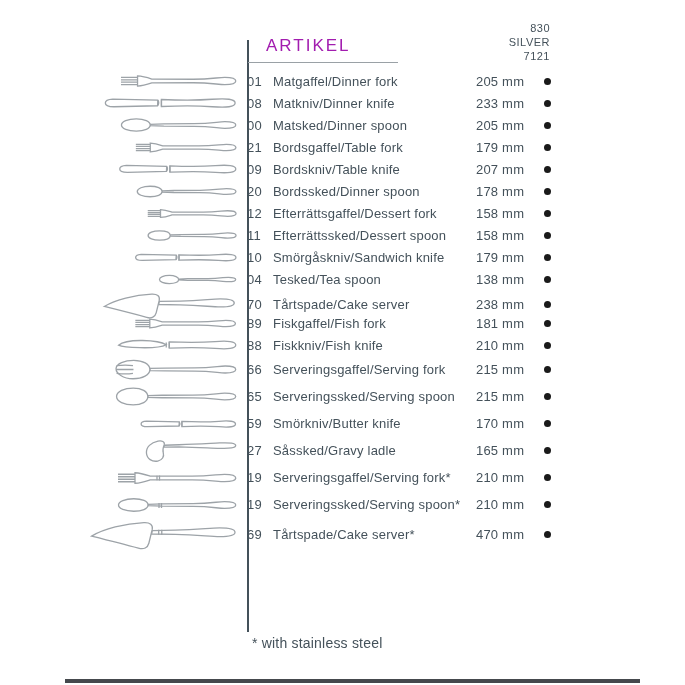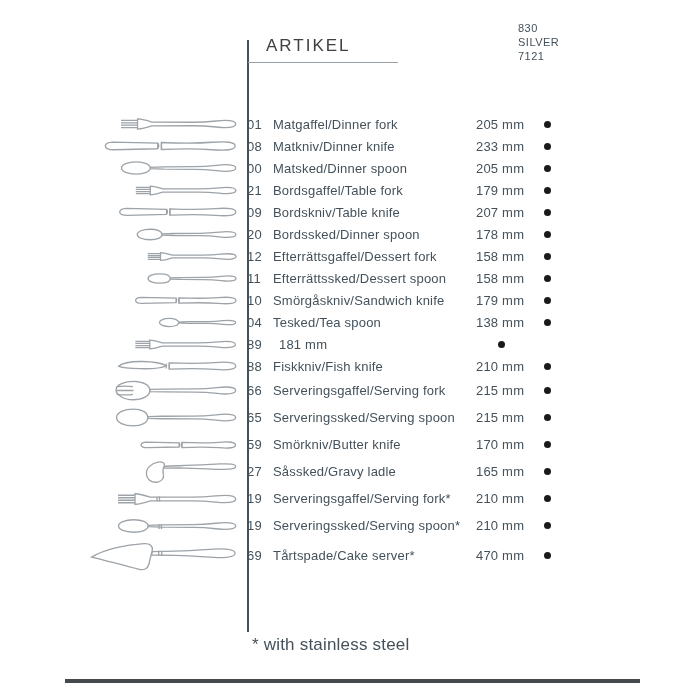--- a/index.html
+++ b/index.html
@@ -1,36 +1,36 @@
 <!DOCTYPE html>
 <html><head>
 <meta charset="utf-8">
 <style>
   html,body{margin:0;padding:0;background:#ffffff;}
   .page{
     position:relative;width:685px;height:685px;background:#ffffff;overflow:hidden;
     font-family:"Liberation Sans",sans-serif;color:#44515a;
   }
   .divider{position:absolute;left:247px;top:40px;width:2px;height:592px;background:#44515a;}
-  .artikel{position:absolute;left:266px;top:36px;font-size:17px;letter-spacing:2px;color:#404040;}
+  .artikel{position:absolute;left:266px;top:36px;font-size:17px;letter-spacing:2px;color:#a21caf;}
   .header-rule{position:absolute;left:248px;top:62px;width:150px;height:1px;background:#9aa1a6;}
   .avail-header{
-    position:absolute;left:518px;top:21px;width:58px;text-align:left;
+    position:absolute;left:492px;top:21px;width:58px;text-align:right;
     font-size:11px;line-height:14px;letter-spacing:.5px;color:#44515a;
   }
-  .rows{position:absolute;left:0;top:70px;width:685px;margin-top:43px;}
+  .rows{position:absolute;left:0;top:70px;width:685px;}
   .row{display:grid;grid-template-columns:247px 26px 197px 62px 30px;align-items:center;height:22px;}
   .row.tall{height:27px;}
   .illu{display:flex;justify-content:flex-end;align-items:center;height:100%;padding-right:10px;}
   .illu svg{overflow:visible;display:block;}
   .num,.name,.len{font-size:13px;letter-spacing:.2px;white-space:nowrap;}
   .len{padding-left:6px;}
   .dotcell{display:flex;justify-content:center;align-items:center;}
   .dot{width:7px;height:7px;border-radius:50%;background:#1a1a1a;}
-  .footnote{position:absolute;left:252px;top:635px;font-size:17px;letter-spacing:.2px;}
+  .footnote{position:absolute;left:252px;top:635px;font-size:14px;letter-spacing:.2px;}
   .page-edge{position:absolute;left:65px;top:679px;width:575px;height:4px;background:#45494d;}
 </style>
 </head>
 <body>
 
 <div class="page">
 
   <div class="divider"></div>
 
   <div class="artikel">ARTIKEL</div>
@@ -181,26 +181,41 @@
         </div>
     <div class="num">04</div>
     <div class="name">Tesked/Tea spoon</div>
     <div class="len">138 mm</div>
     <div class="dotcell">
       <span class="dot"></span>
     </div>
   </div>
       <div class="row">
     <div class="illu">
+          <svg width="136" height="29" viewBox="0 0 240 52" xmlns="http://www.w3.org/2000/svg">
+            <path d="M102.5 20.5L140 19.8C178 19 196 16 212 16C228.5 16 237 18.4 237 23.2C237 28 228.5 30.4 212 30.4C196 30.4 178 27.4 140 26.6L101.5 26Z" fill="#ffffff" stroke="#9da3a8" stroke-width="1.3" vector-effect="non-scaling-stroke"></path>
+            <path d="M4 29.5C24 17.5 58 9 89 7.5C99 7 104 11 102.5 18.5L97 41C95 48.5 89 51.5 80 49C54 42 24 34.5 4 29.5Z" fill="#ffffff" stroke="#9da3a8" stroke-width="1.3" vector-effect="non-scaling-stroke"></path>
+          </svg>
+        </div>
+    <div class="num">70</div>
+    <div class="name">Tårtspade/Cake server</div>
+    <div class="len">238 mm</div>
+    <div class="dotcell">
+      <span class="dot"></span>
+    </div>
+  </div>
+      <div class="row">
+    <div class="illu">
           <svg width="103" height="17" viewBox="0 0 240 40" xmlns="http://www.w3.org/2000/svg">
             <path d="M36 9.5C48 10 58 13.5 66 16.2L150 16.4C186 16.4 201 12.6 215 12.6C230 12.6 237.5 15.4 237.5 20C237.5 24.6 230 27.4 215 27.4C201 27.4 186 23.6 150 23.6L66 23.8C58 26.5 48 30 36 30.5Z" fill="#ffffff" stroke="#9da3a8" stroke-width="1.3" vector-effect="non-scaling-stroke"></path>
             <path d="M2 12.5H36M2 17.5H36M2 22.5H36M2 27.5H36" fill="none" stroke="#9da3a8" stroke-width="1.3" vector-effect="non-scaling-stroke"></path>
           </svg>
         </div>
     <div class="num">89</div>
+    <div class="name">Fiskgaffel/Fish fork</div>
     <div class="len">181 mm</div>
     <div class="dotcell">
       <span class="dot"></span>
     </div>
   </div>
       <div class="row">
     <div class="illu">
           <svg width="120" height="20" viewBox="0 0 240 40" xmlns="http://www.w3.org/2000/svg">
             <path d="M104.5 13.8C140 15.2 172 15 196 13.2C222 11.2 237.5 12.8 237.5 20C237.5 27.2 222 28.8 196 26.8C172 25 140 24.8 104.5 26.2Z" fill="#ffffff" stroke="#9da3a8" stroke-width="1.3" vector-effect="non-scaling-stroke"></path>
             <path d="M3 20.3C11 13.8 29 10.6 51 11C74 11.4 92 15.4 98.5 19.4C91 23.6 70 26 46 25.4C25 24.9 9 23.3 3 20.3Z" fill="#ffffff" stroke="#9da3a8" stroke-width="1.3" vector-effect="non-scaling-stroke"></path>

